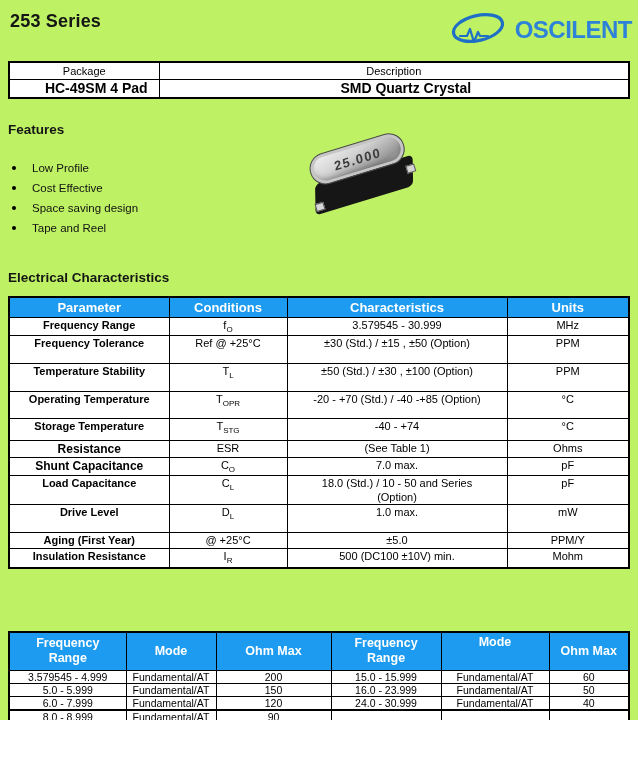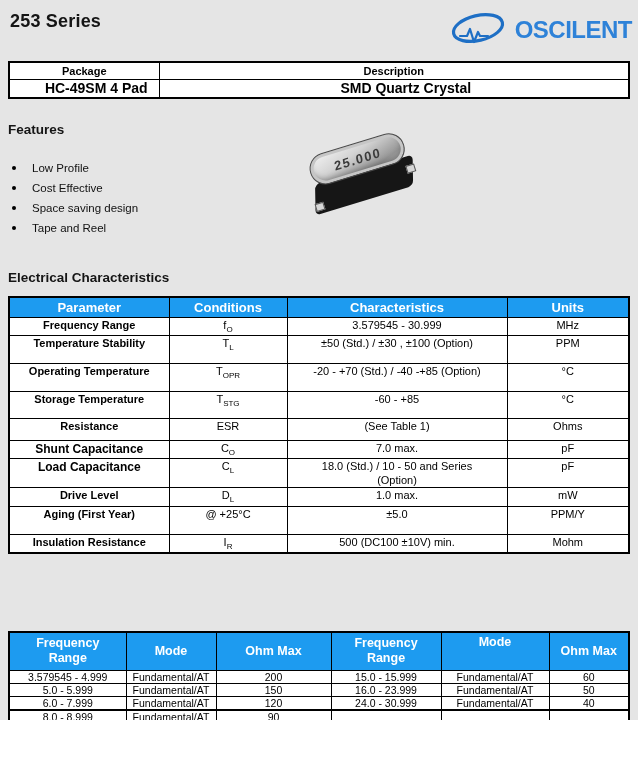--- a/index.html
+++ b/index.html
@@ -1,18 +1,18 @@
 <!DOCTYPE html>
 <html style="--header-blue: #1d9bf0; --logo-blue: #1e6fc5; --logo-text-blue: #2e82d8;"><head>
 <meta charset="utf-8">
 <style>
   * { margin:0; padding:0; box-sizing:border-box; }
   html,body { background:#ffffff; }
   .page {
-    position:relative; width:638px; height:720px; background:#e5e5e5;
+    position:relative; width:638px; height:720px; background:#bef264;
     font-family:"Liberation Sans", sans-serif; color:#000; overflow:hidden;
   }
   .title {
     position:absolute; left:10px; top:11px;
     font-size:18px; font-weight:bold; color:#151515; letter-spacing:.2px;
   }
   .logo { position:absolute; top:9px; right:6px; display:flex; align-items:center; }
   .logo-text {
     font-size:24px; font-weight:bold; color:var(--logo-text-blue);
     letter-spacing:-0.5px; margin-left:6px;
@@ -21,21 +21,21 @@
 
   table {
     border-collapse:collapse; table-layout:fixed;
     position:absolute; left:8px; width:622px; background:#fff;
     border:2px solid #000;
   }
   th, td { border:1px solid #000; text-align:center; overflow:hidden; }
 
   
   .pkg { top:61px; }
-  .pkg th { font-weight:bold; font-size:11px; height:17px; }
+  .pkg th { font-weight:normal; font-size:11px; height:17px; }
   .pkg td { font-weight:bold; font-size:14px; height:19px;padding-left:24px; }
 
   .sec-heading {
     position:absolute; left:8px; font-size:13.5px; font-weight:bold; color:#151515;
   }
   .features-h { top:122px; }
   .features-list { position:absolute; left:12px; top:158px; list-style:none; }
   .features-list li { display:flex; align-items:center; height:20px; font-size:11.5px; color:#111; }
   .dot { width:4px; height:4px; border-radius:50%; background:#000; margin-right:16px; flex:0 0 4px; }
 
@@ -164,35 +164,41 @@
         </tr>
       </thead>
     <tbody id="elec-body">
         <tr>
           <td class="param">Frequency Range</td>
           <td><span>f</span><sub>O</sub></td>
           <td>3.579545 - 30.999</td>
           <td>MHz</td>
         </tr>
         <tr>
+          <td class="param">Frequency Tolerance</td>
+          <td>Ref @ +25°C</td>
+          <td>±30 (Std.) / ±15 , ±50 (Option)</td>
+          <td>PPM</td>
+        </tr>
+        <tr>
           <td class="param">Temperature Stability</td>
           <td><span>T</span><sub>L</sub></td>
           <td>±50 (Std.) / ±30 , ±100 (Option)</td>
           <td>PPM</td>
         </tr>
         <tr>
           <td class="param">Operating Temperature</td>
           <td><span>T</span><sub>OPR</sub></td>
           <td>-20 - +70 (Std.) / -40 -+85 (Option)</td>
           <td>°C</td>
         </tr>
         <tr>
           <td class="param">Storage Temperature</td>
           <td><span>T</span><sub>STG</sub></td>
-          <td>-60 - +85</td>
+          <td>-40 - +74</td>
           <td>°C</td>
         </tr>
         <tr>
           <td class="param">Resistance</td>
           <td>ESR</td>
           <td>(See Table 1)</td>
           <td>Ohms</td>
         </tr>
         <tr>
           <td class="param">Shunt Capacitance</td>

